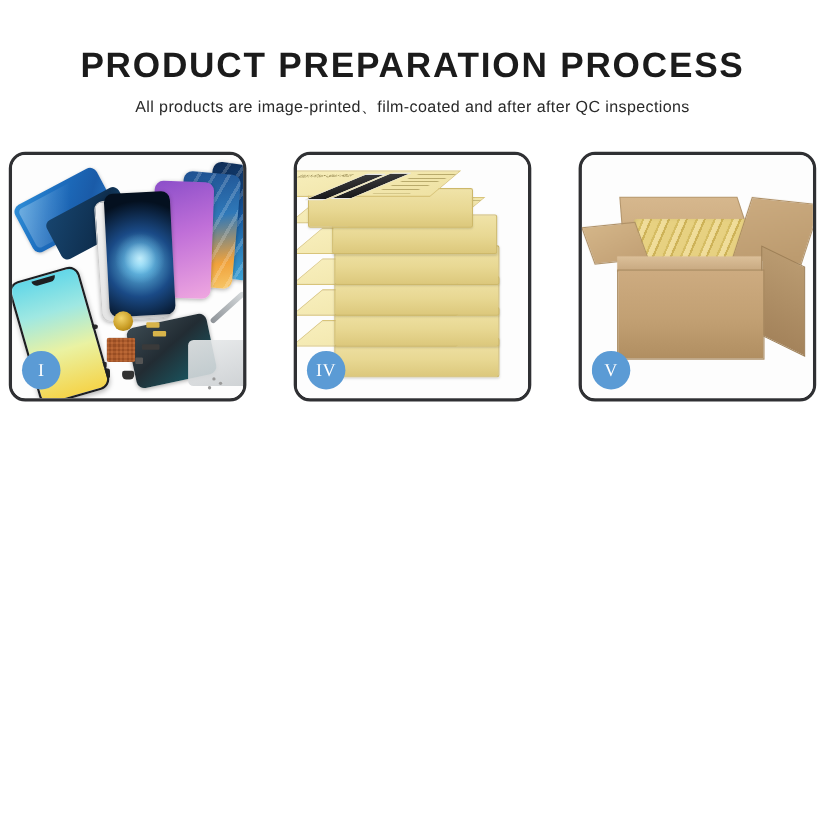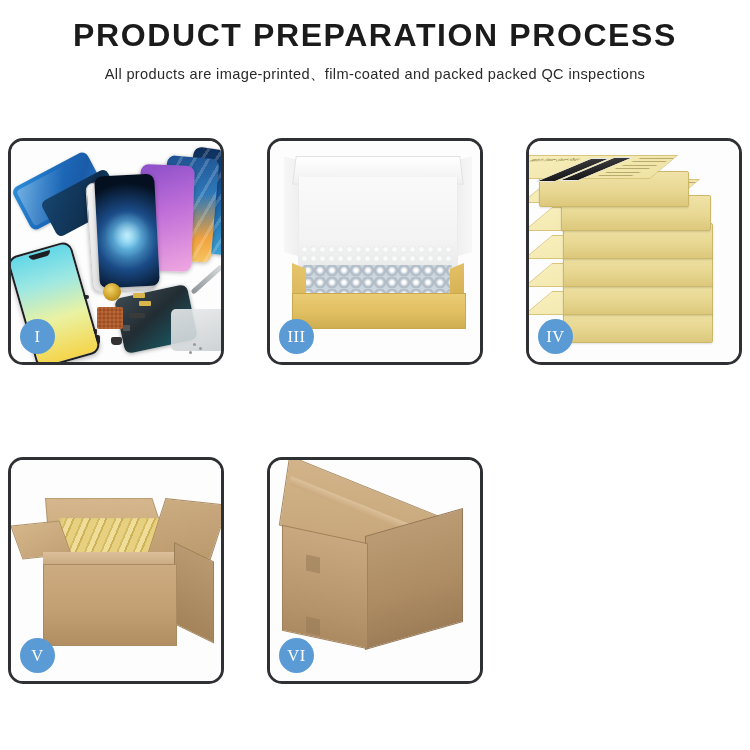--- a/index.html
+++ b/index.html
@@ -11,21 +11,21 @@
     width: 750px;
     height: 750px;
     font-family: "Liberation Sans", sans-serif;
     overflow: hidden;
     position: relative;
   }
 
   
   .header {
     width: 750px;
-    padding-top: 16px;
+    padding-top: 40px;
     text-align: center;
   }
   .page-title {
     font-family: "Liberation Sans", sans-serif;
     font-size: 32px;
     font-weight: bold;
     letter-spacing: 1.6px;
     color: #1b1b1b;
     line-height: 38px;
     margin: 0;
@@ -398,21 +398,21 @@
     position:absolute; left:36px; top:158px; width:14px; height:16px;
     background: rgba(150,122,86,.55);
     transform: skewY(12deg);
   }
 </style>
 </head>
 <body>
 
 <div class="header">
   <h1 class="page-title">PRODUCT PREPARATION PROCESS</h1>
-  <p class="page-subtitle">All products are image-printed、film-coated and packed packed QC inspections</p>
+  <p class="page-subtitle">All products are image-printed、film-coated and after after QC inspections</p>
 </div>
 
 <div class="grid">
 
   <div class="panel p1">
     <div class="panel-stage">
       <div class="lcd-blue"></div>
       <div class="lcd-blue2"></div>
 
       <div class="fan">
@@ -446,34 +446,20 @@
       </div>
 
       <div class="phone-big">
         <div class="notch"></div>
       </div>
     </div>
     <div class="badge">I</div>
   </div>
 
 
-  <div class="panel p3">
-    <div class="panel-stage">
-      <div class="p3-lid-left"></div>
-      <div class="p3-lid-right"></div>
-      <div class="p3-lid-back"></div>
-      <div class="p3-inner-white"></div>
-      <div class="p3-foam"></div>
-      <div class="p3-contents"></div>
-      <div class="p3-left-side"></div>
-      <div class="p3-right-side"></div>
-      <div class="p3-front"></div>
-    </div>
-    <div class="badge">III</div>
-  </div>
 
   <div class="panel p4">
     <div class="panel-stage">
       <div class="stack">
 
         <div class="rbox" style="left:30px; top:152px;">
             <div class="top"></div>
           </div>
         <div class="rbox" style="left:30px; top:124px;">
             <div class="top"></div>
@@ -514,25 +500,14 @@
       <div class="p5-contents"></div>
       <div class="p5-flap-right"></div>
       <div class="p5-flap-left"></div>
       <div class="p5-rim"></div>
       <div class="p5-right"></div>
       <div class="p5-body"></div>
     </div>
     <div class="badge">V</div>
   </div>
 
-  <div class="panel p6">
-    <div class="panel-stage">
-      <div class="p6-top"></div>
-      <div class="p6-top-seam"></div>
-      <div class="p6-right"></div>
-      <div class="p6-left"></div>
-      <div class="p6-tape1"></div>
-      <div class="p6-tape2"></div>
-    </div>
-    <div class="badge">VI</div>
-  </div>
 
 </div>
 
 </body></html>

